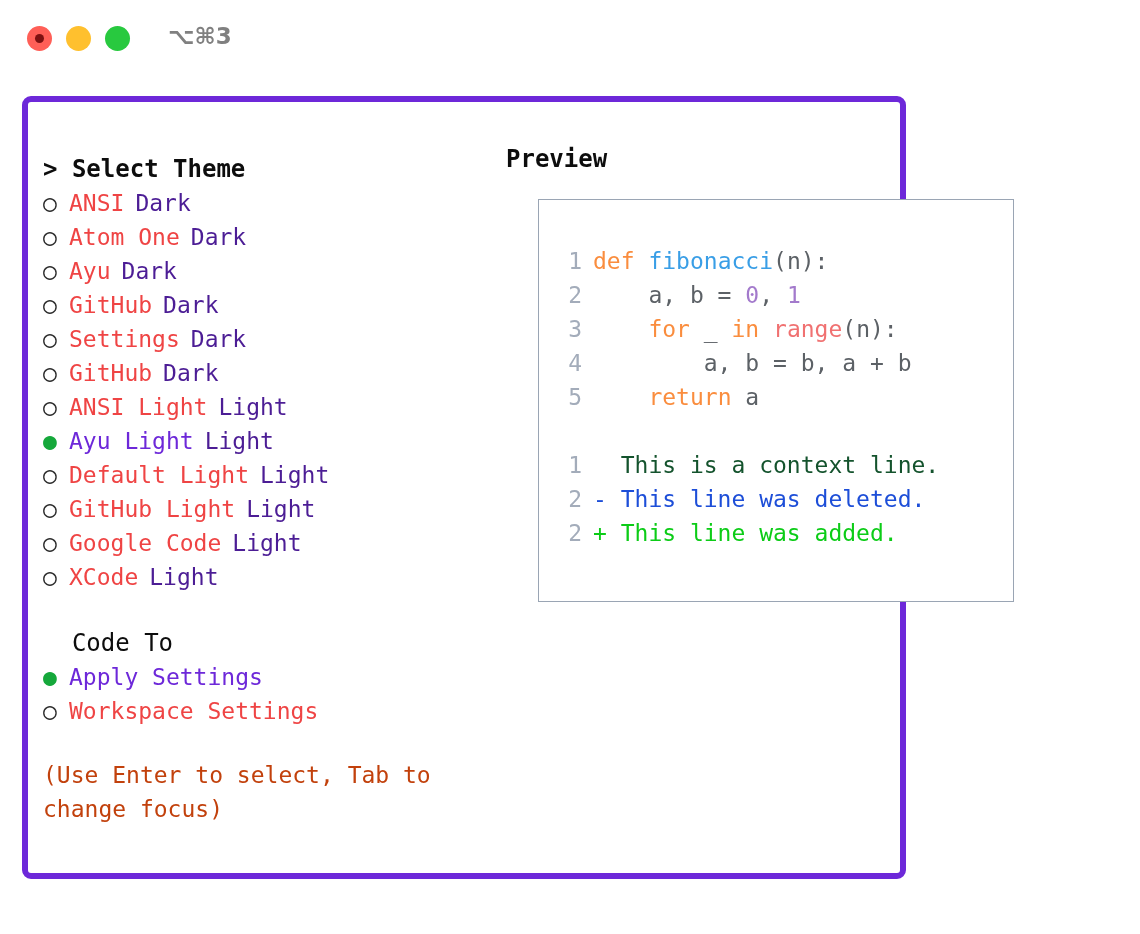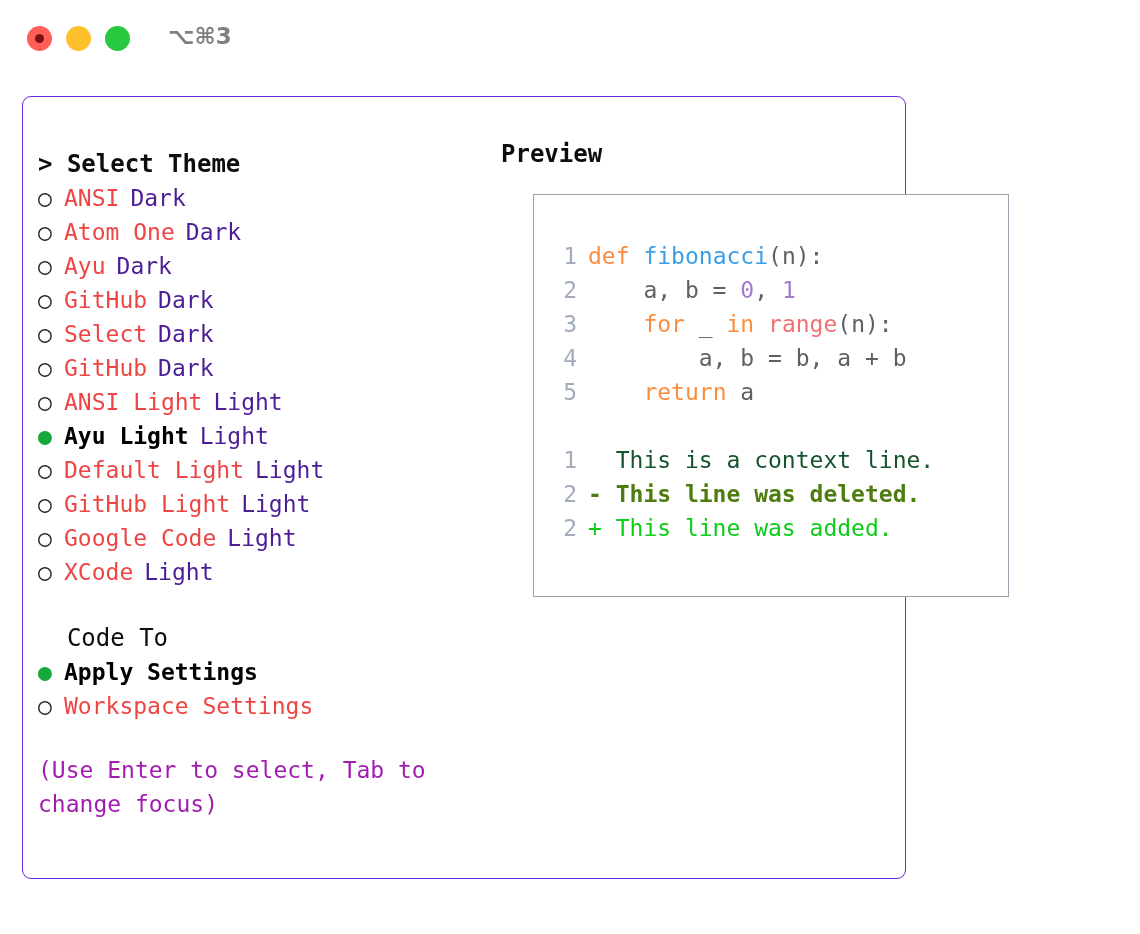--- a/index.html
+++ b/index.html
@@ -69,21 +69,21 @@
     font-family: "DejaVu Sans", "Liberation Sans", sans-serif;
   }
 
   
   .panel {
     position: absolute;
     left: 22px;
     top: 96px;
     width: 884px;
     height: 783px;
-    border: 1px solid #6d28d9;
+    border: 6px solid #6d28d9;
     border-radius: 9px;
     box-sizing: border-box;
     background: #ffffff;
   }
 
   .columns {
     position: absolute;
     left: 0; top: 0;
     width: 100%; height: 100%;
   }
@@ -121,34 +121,34 @@
     display: flex;
     align-items: baseline;
   }
   .marker {
     display: inline-block;
     width: 26px;
     flex: 0 0 26px;
     color: #2e2e2e;
   }
   .opt-row.selected .marker { color: #15a83b; }
-  .opt-row.selected .opt-label { color: #000000; font-weight: bold; }
+  .opt-row.selected .opt-label { color: #6d28d9; }
   .opt-label { color: #ef4444; }
   .opt-tag {
     color: #4c1d95;
     margin-left: 11px;
   }
 
   .group-gap { height: 32px; }
 
   .hint {
     margin-top: 30px;
     font-size: 23px;
     line-height: 34px;
-    color: #a21caf;
+    color: #c2410c;
     width: 415px;
     word-spacing: 0px;
   }
 
   
   .preview-box {
     position: absolute;
     left: 32px;
     top: 57px;
     width: 476px;
@@ -173,21 +173,21 @@
     margin-right: 11px;
   }
   .kw   { color: #fa8d3e; }
   .fn   { color: #399ee6; }
   .num  { color: #a37acc; }
   .bi   { color: #f07171; }
   .pl   { color: #5c6166; }
   .blank-line { height: 34px; }
 
   .dl-ctx { color: #14532d; }
-  .dl-del { color: #4d7c0f; font-weight: bold; }
+  .dl-del { color: #1d4ed8; }
   .dl-add { color: #0ccc17; }
 </style>
 </head>
 <body>
 
 <div class="window">
 
   <div class="titlebar">
     <div class="lights">
       <div class="light red"></div>
@@ -202,21 +202,21 @@
 
       <div class="left-col">
 
         <div class="section-title">&gt; Select Theme</div>
 
         <div id="theme-options">
             <div class="opt-row"><span class="marker">○</span><span class="opt-label">ANSI</span><span class="opt-tag">Dark</span></div>
             <div class="opt-row"><span class="marker">○</span><span class="opt-label">Atom One</span><span class="opt-tag">Dark</span></div>
             <div class="opt-row"><span class="marker">○</span><span class="opt-label">Ayu</span><span class="opt-tag">Dark</span></div>
             <div class="opt-row"><span class="marker">○</span><span class="opt-label">GitHub</span><span class="opt-tag">Dark</span></div>
-            <div class="opt-row"><span class="marker">○</span><span class="opt-label">Select</span><span class="opt-tag">Dark</span></div>
+            <div class="opt-row"><span class="marker">○</span><span class="opt-label">Settings</span><span class="opt-tag">Dark</span></div>
             <div class="opt-row"><span class="marker">○</span><span class="opt-label">GitHub</span><span class="opt-tag">Dark</span></div>
             <div class="opt-row"><span class="marker">○</span><span class="opt-label">ANSI Light</span><span class="opt-tag">Light</span></div>
             <div class="opt-row selected"><span class="marker">●</span><span class="opt-label">Ayu Light</span><span class="opt-tag">Light</span></div>
             <div class="opt-row"><span class="marker">○</span><span class="opt-label">Default Light</span><span class="opt-tag">Light</span></div>
             <div class="opt-row"><span class="marker">○</span><span class="opt-label">GitHub Light</span><span class="opt-tag">Light</span></div>
             <div class="opt-row"><span class="marker">○</span><span class="opt-label">Google Code</span><span class="opt-tag">Light</span></div>
             <div class="opt-row"><span class="marker">○</span><span class="opt-label">XCode</span><span class="opt-tag">Light</span></div>
           </div>
 
         <div class="group-gap"></div>

